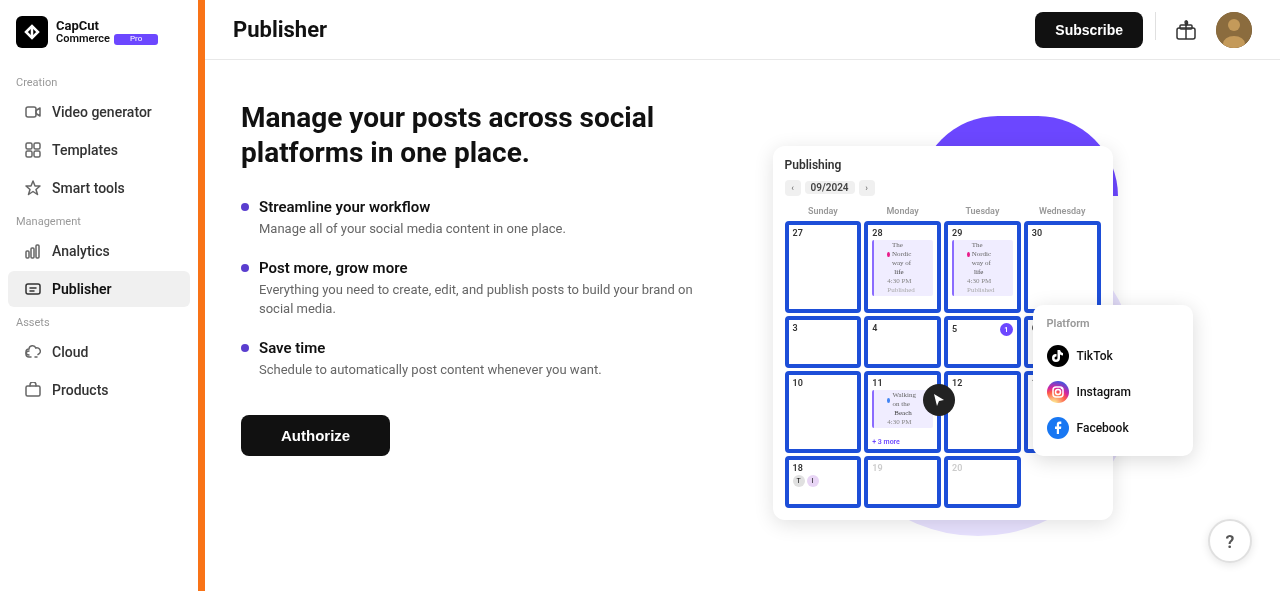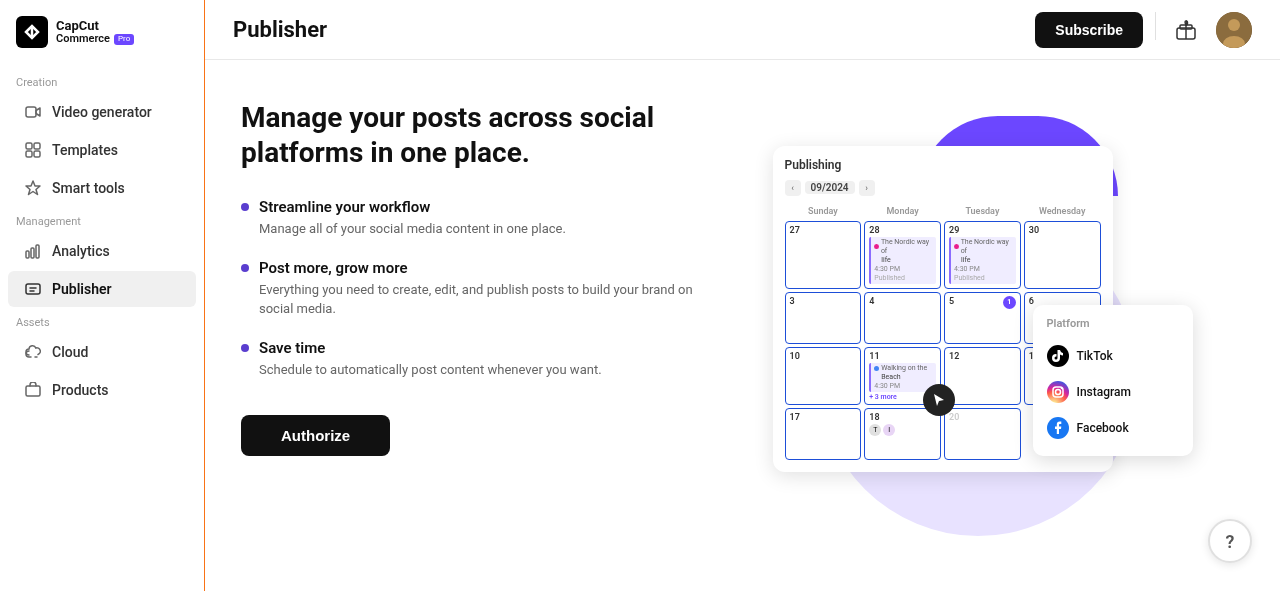--- a/index.html
+++ b/index.html
@@ -10,21 +10,21 @@
       height: 591px;
       overflow: hidden;
       display: flex;
     }
 
     
     .sidebar {
       width: 205px;
       min-width: 205px;
       background: #fff;
-      border-right: 1px solid #f97316;
+      border-right: 7px solid #f97316;
       height: 591px;
       display: flex;
       flex-direction: column;
       padding: 16px 0;
     }
     .sidebar-logo {
       display: flex;
       align-items: center;
       gap: 8px;
       padding: 0 16px 20px 16px;
@@ -49,21 +49,21 @@
       color: #111;
       display: flex;
       align-items: center;
       gap: 4px;
     }
     .pro-badge {
       background: #6c47ff;
       color: #fff;
       font-size: 8px;
       font-weight: 400;
-      padding: 1px 4px;
+      padding: 1px 16px;
       border-radius: 3px;
     }
     .sidebar-section-label {
       font-size: 11px;
       font-weight: 400;
       color: #999;
       padding: 8px 16px 4px 16px;
       text-transform: none;
     }
     .sidebar-item {
@@ -310,40 +310,41 @@
     }
     .cal-day-header {
       font-size: 9px;
       font-weight: 600;
       color: #999;
       text-align: center;
       padding: 2px 0;
     }
     .cal-cell {
       min-height: 52px;
-      border: 1px solid #1d4ed8;
+      border: 4px solid #1d4ed8;
       border-radius: 4px;
       padding: 3px 4px;
       position: relative;
     }
     .cal-date {
       font-size: 9px;
       font-weight: 600;
       color: #333;
       margin-bottom: 2px;
     }
     .cal-event {
       background: #f0edff;
       border-left: 2px solid #8b6cff;
       border-radius: 2px;
-      padding: 1px 3px;
+      padding: 1px 13px;
       font-size: 7.5px;
       color: #444;
-      margin-bottom: 1px;
+      margin-bottom: 10px;
       line-height: 1.3;
+      font-family: Liberation Serif, serif;
     }
     .cal-event .evt-tag {
       display: flex;
       align-items: center;
       gap: 2px;
       font-size: 7px;
       color: #666;
     }
     .dot-pink { width: 5px; height: 5px; border-radius: 50%; background: #e91e8c; display: inline-block; }
     .dot-blue { width: 5px; height: 5px; border-radius: 50%; background: #4285f4; display: inline-block; }
@@ -663,28 +664,28 @@
               <div class="more-badge">+ 3 more</div>
             </div>
             <div class="cal-cell">
               <div class="cal-date">12</div>
             </div>
             <div class="cal-cell">
               <div class="cal-date">13</div>
             </div>
 
             <div class="cal-cell">
-              <div class="cal-date">17</div>
-            </div>
-            <div class="cal-cell">
               <div class="cal-date">18</div>
               <div style="display:flex;gap:2px;margin-top:2px">
                 <div style="width:12px;height:12px;border-radius:50%;background:#e0e0e0;font-size:7px;display:flex;align-items:center;justify-content:center">T</div>
                 <div style="width:12px;height:12px;border-radius:50%;background:#e8d5f5;font-size:7px;display:flex;align-items:center;justify-content:center">I</div>
               </div>
+            </div>
+            <div class="cal-cell">
+              <div class="cal-date" style="color:#ccc">19</div>
             </div>
             <div class="cal-cell">
               <div class="cal-date" style="color:#ccc">20</div>
             </div>
           </div>
         </div>
 
         <div class="nav-cursor">
           <svg width="16" height="16" viewBox="0 0 16 16" fill="none">
             <path d="M3 2l10 6-5 1-2 5-3-12z" fill="#fff"></path>

